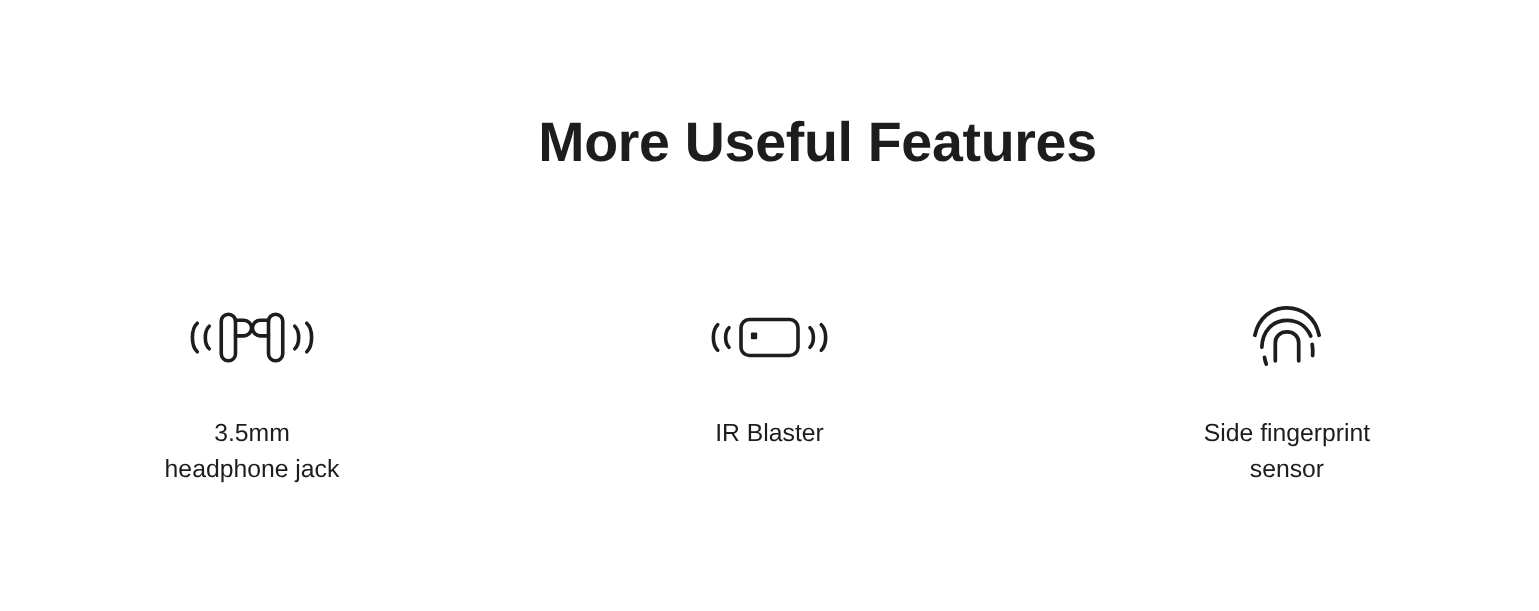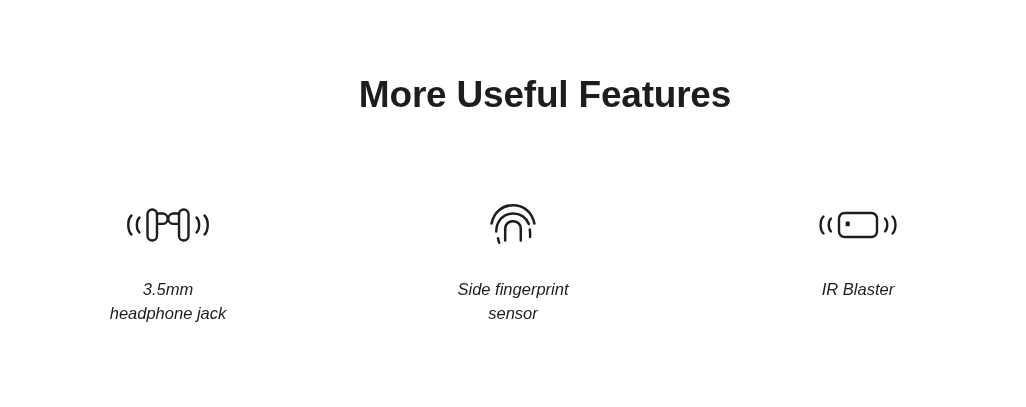--- a/index.html
+++ b/index.html
@@ -40,21 +40,20 @@
 
   .features-row {
     position: absolute;
     top: 196px;
     left: 60px;
     width: 906px;
     display: flex;
     flex-direction: row;
     align-items: flex-start;
     justify-content: space-between;
-    font-style: italic;
   }
 
   .feature-item {
     width: 216px;
     display: flex;
     flex-direction: column;
     align-items: center;
   }
 
   .feature-icon {
@@ -101,50 +100,50 @@
           <path d="M77.5 15.5 C 81.0 18.6 81.0 27.4 77.5 30.5"></path>
           <path d="M85.5 13.5 C 89.8 17.4 89.8 28.6 85.5 32.5"></path>
         </svg>
       </div>
       <div class="feature-label">3.5mm
 headphone jack</div>
     </div>
 
     <div class="feature-item">
       <div class="feature-icon">
+        <svg width="86" height="44" viewBox="0 0 86 44" fill="none" stroke="#1d1d1b" stroke-width="2.4" stroke-linecap="round" stroke-linejoin="round">
+
+          <path d="M8.5 13.5 C 4.6 17.2 4.6 26.8 8.5 30.5"></path>
+          <path d="M16 15.5 C 13.0 18.4 13.0 25.6 16 28.5"></path>
+
+          <rect x="24" y="10" width="38" height="24" rx="5.5"></rect>
+
+          <rect x="30.6" y="18.6" width="4.2" height="4.6" rx="0.8" fill="#1d1d1b" stroke="none"></rect>
+
+          <path d="M70 15.5 C 73.0 18.4 73.0 25.6 70 28.5"></path>
+          <path d="M77.5 13.5 C 81.4 17.2 81.4 26.8 77.5 30.5"></path>
+        </svg>
+      </div>
+      <div class="feature-label">IR Blaster</div>
+    </div>
+
+    <div class="feature-item">
+      <div class="feature-icon">
         <svg width="52" height="48" viewBox="0 0 52 48" fill="none" stroke="#1d1d1b" stroke-width="2.5" stroke-linecap="round" stroke-linejoin="round">
 
           <path d="M4.6 22.5 C 7.0 10.8 15.6 4.2 26.0 4.2 C 36.4 4.2 45.0 10.8 47.4 22.5"></path>
 
           <path d="M9.2 30.5 C 9.6 19.6 16.4 12.6 26.0 12.6 C 33.3 12.6 39.0 16.6 41.8 23.0"></path>
 
           <path d="M42.8 28.6 C 43.2 31.2 43.3 33.6 43.1 36.0"></path>
 
           <path d="M18.2 39.5 V 27.5 C 18.2 23.2 21.6 20.3 26.0 20.3 C 30.4 20.3 33.8 23.2 33.8 27.5 V 39.5"></path>
 
           <path d="M11.0 37.2 C 11.3 38.9 11.7 40.4 12.2 41.7"></path>
         </svg>
       </div>
       <div class="feature-label">Side fingerprint
 sensor</div>
     </div>
 
-    <div class="feature-item">
-      <div class="feature-icon">
-        <svg width="86" height="44" viewBox="0 0 86 44" fill="none" stroke="#1d1d1b" stroke-width="2.4" stroke-linecap="round" stroke-linejoin="round">
-
-          <path d="M8.5 13.5 C 4.6 17.2 4.6 26.8 8.5 30.5"></path>
-          <path d="M16 15.5 C 13.0 18.4 13.0 25.6 16 28.5"></path>
-
-          <rect x="24" y="10" width="38" height="24" rx="5.5"></rect>
-
-          <rect x="30.6" y="18.6" width="4.2" height="4.6" rx="0.8" fill="#1d1d1b" stroke="none"></rect>
-
-          <path d="M70 15.5 C 73.0 18.4 73.0 25.6 70 28.5"></path>
-          <path d="M77.5 13.5 C 81.4 17.2 81.4 26.8 77.5 30.5"></path>
-        </svg>
-      </div>
-      <div class="feature-label">IR Blaster</div>
-    </div>
-
 
   </div>
 </div>
 
 </body></html>

